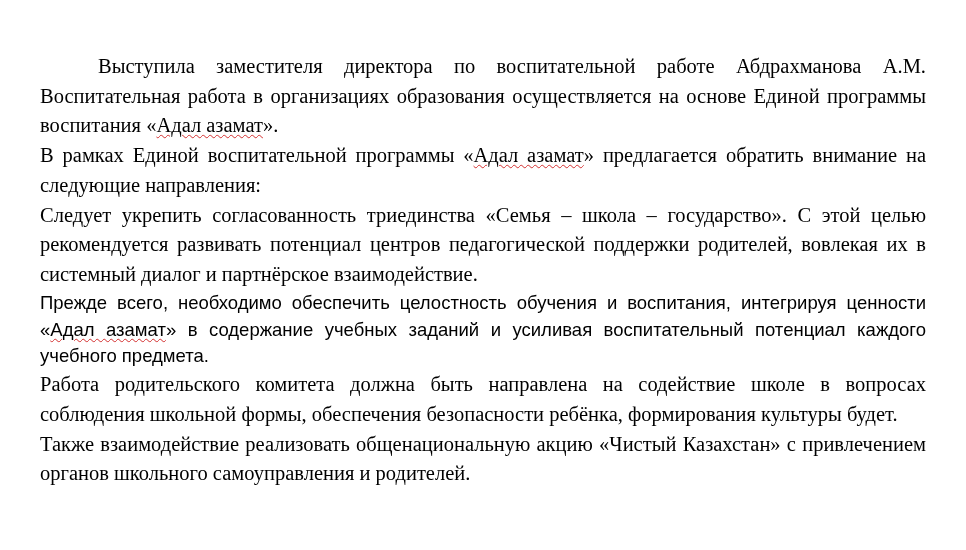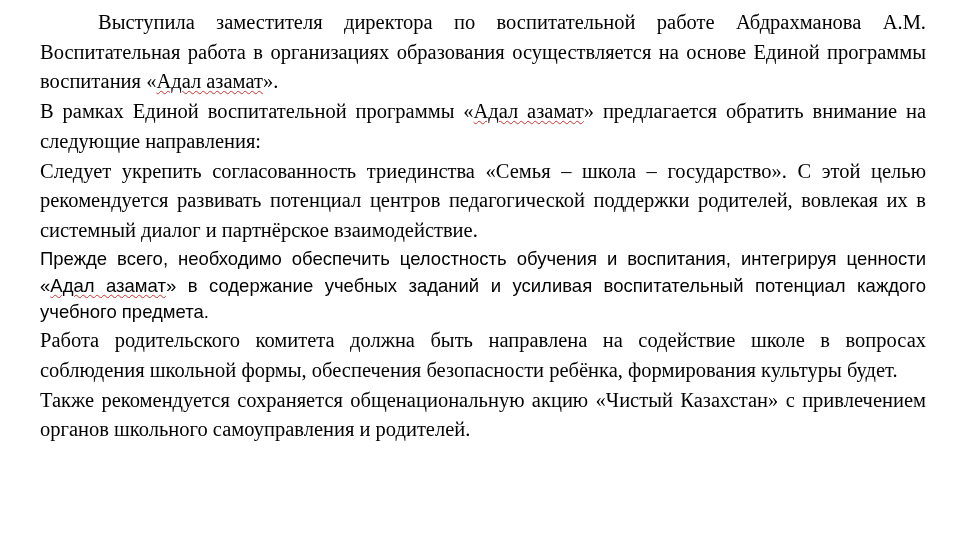--- a/index.html
+++ b/index.html
@@ -12,20 +12,21 @@
     height: 550px;
     overflow: hidden;
     font-family: "Liberation Serif", serif;
   }
   .page {
     box-sizing: border-box;
     width: 966px;
     height: 388px;
     padding: 8px 40px 8px 40px;
     background: #ffffff;
+    margin-top: 44px;
   }
   .doc-body {
     font-family: "Liberation Serif", serif;
     font-size: 20.5px;
     line-height: 1.45;
     color: #000000;
   }
   p.para {
     margin: 0 0 0 0;
     text-align: justify;
@@ -50,15 +51,15 @@
 </head>
 <body>
 
 <div class="page">
   <div class="doc-body" id="doc-body">
       <p class="para first"><span>Выступила заместителя директора по воспитательной работе Абдрахманова А.М. Воспитательная работа в организациях образования осуществляется на основе Единой программы воспитания «</span><span class="spell">Адал азамат</span><span>».</span></p>
       <p class="para"><span>В рамках Единой воспитательной программы «</span><span class="spell">Адал азамат</span><span>» предлагается обратить внимание на следующие направления:</span></p>
       <p class="para"><span>Следует укрепить согласованность триединства «Семья – школа – государство». С этой целью рекомендуется развивать потенциал центров педагогической поддержки родителей, вовлекая их в системный диалог и партнёрское взаимодействие.</span></p>
       <p class="para sans"><span>Прежде всего, необходимо обеспечить целостность обучения и воспитания, интегрируя ценности «</span><span class="spell">Адал азамат</span><span>» в содержание учебных заданий и усиливая воспитательный потенциал каждого учебного предмета.</span></p>
       <p class="para"><span>Работа родительского комитета должна быть направлена на содействие школе в вопросах соблюдения школьной формы, обеспечения безопасности ребёнка, формирования культуры будет.</span></p>
-      <p class="para"><span>Также рекомендуется сохраняется общенациональную акцию «Чистый Казахстан» с привлечением органов школьного самоуправления и родителей.</span></p>
+      <p class="para"><span>Также взаимодействие реализовать общенациональную акцию «Чистый Казахстан» с привлечением органов школьного самоуправления и родителей.</span></p>
     </div>
 </div>
 
 </body></html>

